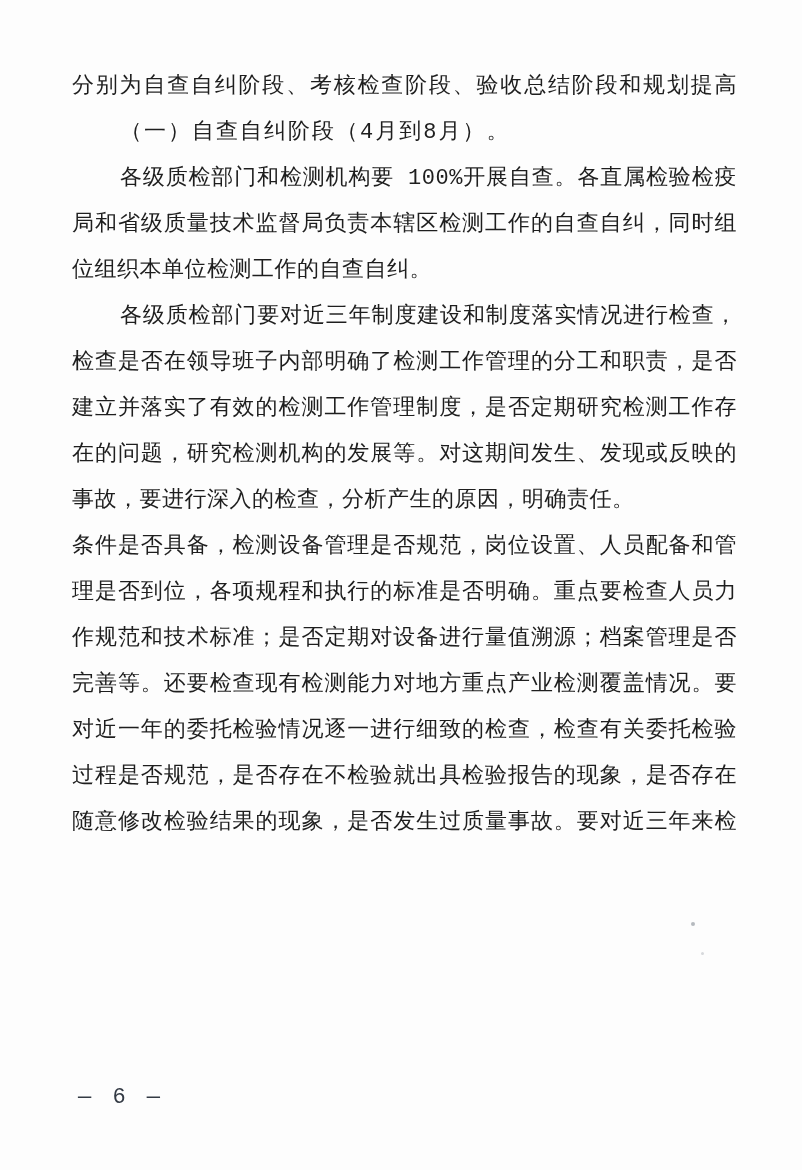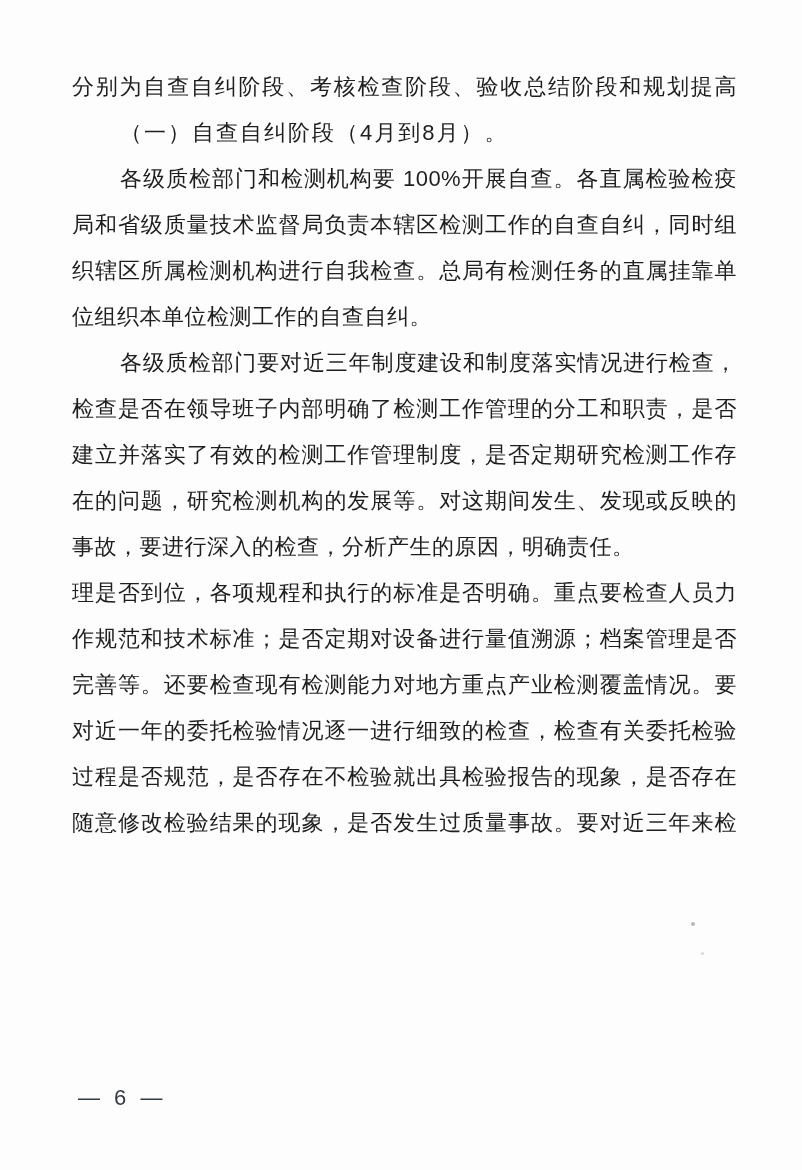--- a/index.html
+++ b/index.html
@@ -7,21 +7,21 @@
     padding: 0;
     background: #e8e8e8;
   }
   .page {
     position: relative;
     width: 802px;
     height: 1170px;
     margin: 0 auto;
     background: #fdfdfd;
     overflow: hidden;
-    font-family: Liberation Sans, sans-serif;
+    font-family: Liberation Mono, monospace;
     color: #1e1e1e;
   }
   .text-column {
     position: absolute;
     left: 72px;
     top: 64px;
     width: 665px;
   }
   .line {
     height: 46px;
@@ -63,27 +63,27 @@
 </style>
 </head>
 <body>
 
 <div class="page">
   <div class="text-column" id="text-column">
       <div class="line justify">分别为自查自纠阶段、考核检查阶段、验收总结阶段和规划提高</div>
       <div class="line indent heading">（一）自查自纠阶段（4月到8月）。</div>
       <div class="line justify indent">各级质检部门和检测机构要 100%开展自查。各直属检验检疫</div>
       <div class="line justify">局和省级质量技术监督局负责本辖区检测工作的自查自纠，同时组</div>
-      <div class="line justify">织辖区所属检测机构进行自我检查。总局有检测任务的直属挂靠单</div>
       <div class="line">位组织本单位检测工作的自查自纠。</div>
       <div class="line justify indent">各级质检部门要对近三年制度建设和制度落实情况进行检查，</div>
       <div class="line justify">检查是否在领导班子内部明确了检测工作管理的分工和职责，是否</div>
       <div class="line justify">建立并落实了有效的检测工作管理制度，是否定期研究检测工作存</div>
       <div class="line justify">在的问题，研究检测机构的发展等。对这期间发生、发现或反映的</div>
       <div class="line">事故，要进行深入的检查，分析产生的原因，明确责任。</div>
+      <div class="line justify">条件是否具备，检测设备管理是否规范，岗位设置、人员配备和管</div>
       <div class="line justify">理是否到位，各项规程和执行的标准是否明确。重点要检查人员力</div>
       <div class="line justify">作规范和技术标准；是否定期对设备进行量值溯源；档案管理是否</div>
       <div class="line justify">完善等。还要检查现有检测能力对地方重点产业检测覆盖情况。要</div>
       <div class="line justify">对近一年的委托检验情况逐一进行细致的检查，检查有关委托检验</div>
       <div class="line justify">过程是否规范，是否存在不检验就出具检验报告的现象，是否存在</div>
       <div class="line justify">随意修改检验结果的现象，是否发生过质量事故。要对近三年来检</div>
     </div>
   <div class="page-number">— 6 —</div>
   <div class="speck s1"></div>
   <div class="speck s2"></div>

